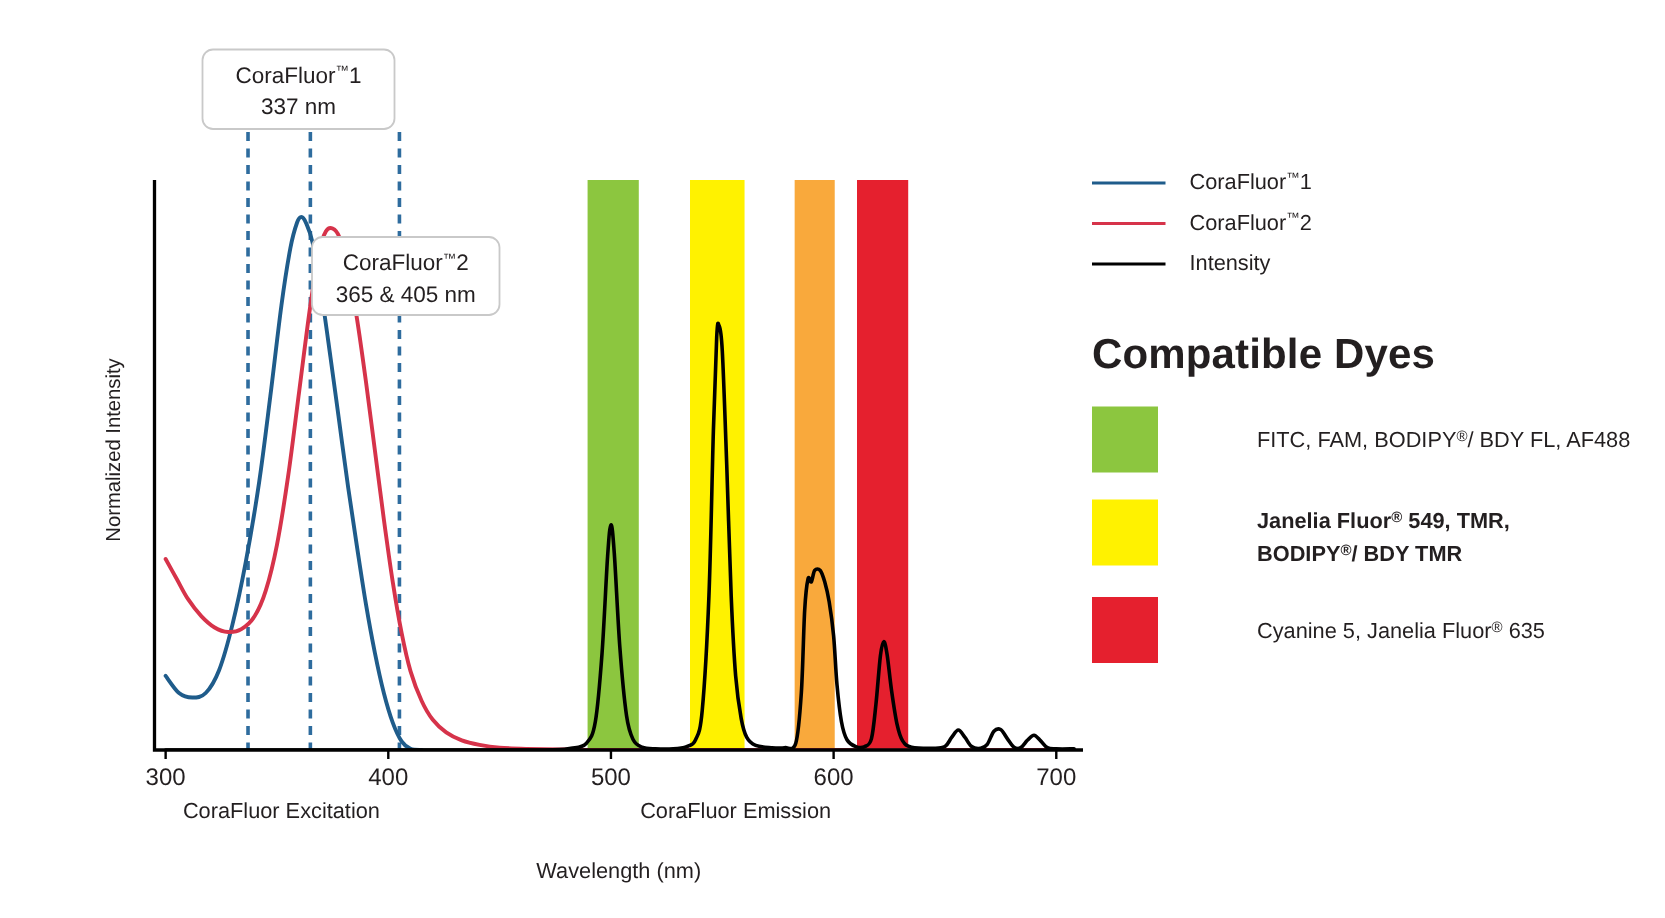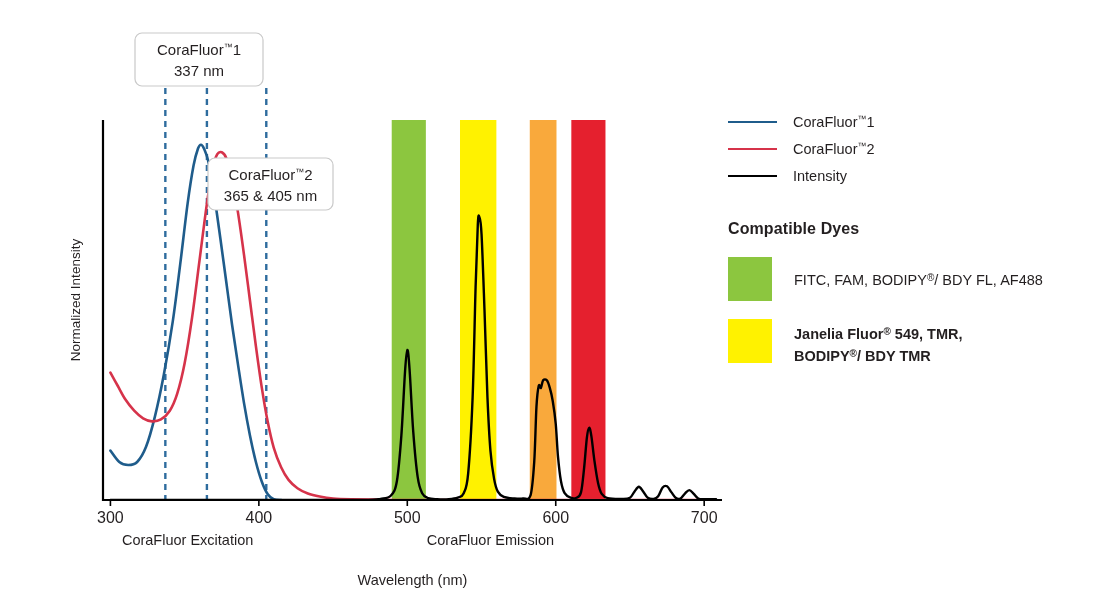--- a/index.html
+++ b/index.html
@@ -106,34 +106,35 @@
     font-size: 14.5px;
     color: #231f20;
     white-space: nowrap;
   }
   .sup {
     font-size: 9px;
     vertical-align: 5px;
     letter-spacing: 0;
   }
   #dyes-heading {
-    font-size: 16px;
+    font-size: 28px;
     font-weight: bold;
     color: #231f20;
     margin-top: 31px;
     margin-bottom: 0;
     letter-spacing: 0.1px;
   }
   .dye-list {
     margin-top: 19px;
   }
   .dye-row {
     display: flex;
     align-items: flex-start;
     margin-bottom: 18px;
+    gap: 44px;
   }
   .dye-swatch {
     width: 44px;
     height: 44px;
     flex: 0 0 auto;
     margin-right: 22px;
   }
   .dye-label {
     font-size: 14.5px;
     line-height: 19px;
@@ -223,16 +224,20 @@
     <div id="dyes-heading">Compatible Dyes</div>
     <div class="dye-list" id="dye-list">
         <div class="dye-row">
           <div class="dye-swatch" style="background: rgb(140, 198, 63);"></div>
           <div class="dye-label">FITC, FAM, BODIPY<span class="reg">®</span>/ BDY FL, AF488</div>
         </div>
         <div class="dye-row two-line">
           <div class="dye-swatch" style="background: rgb(255, 242, 0);"></div>
           <div class="dye-label">Janelia Fluor<span class="reg">®</span> 549, TMR,<br>BODIPY<span class="reg">®</span>/ BDY TMR</div>
         </div>
+        <div class="dye-row">
+          <div class="dye-swatch" style="background: rgb(229, 32, 46);"></div>
+          <div class="dye-label">Cyanine 5, Janelia Fluor<span class="reg">®</span> 635</div>
+        </div>
       </div>
   </div>
 
 </div>
 
 </body></html>

